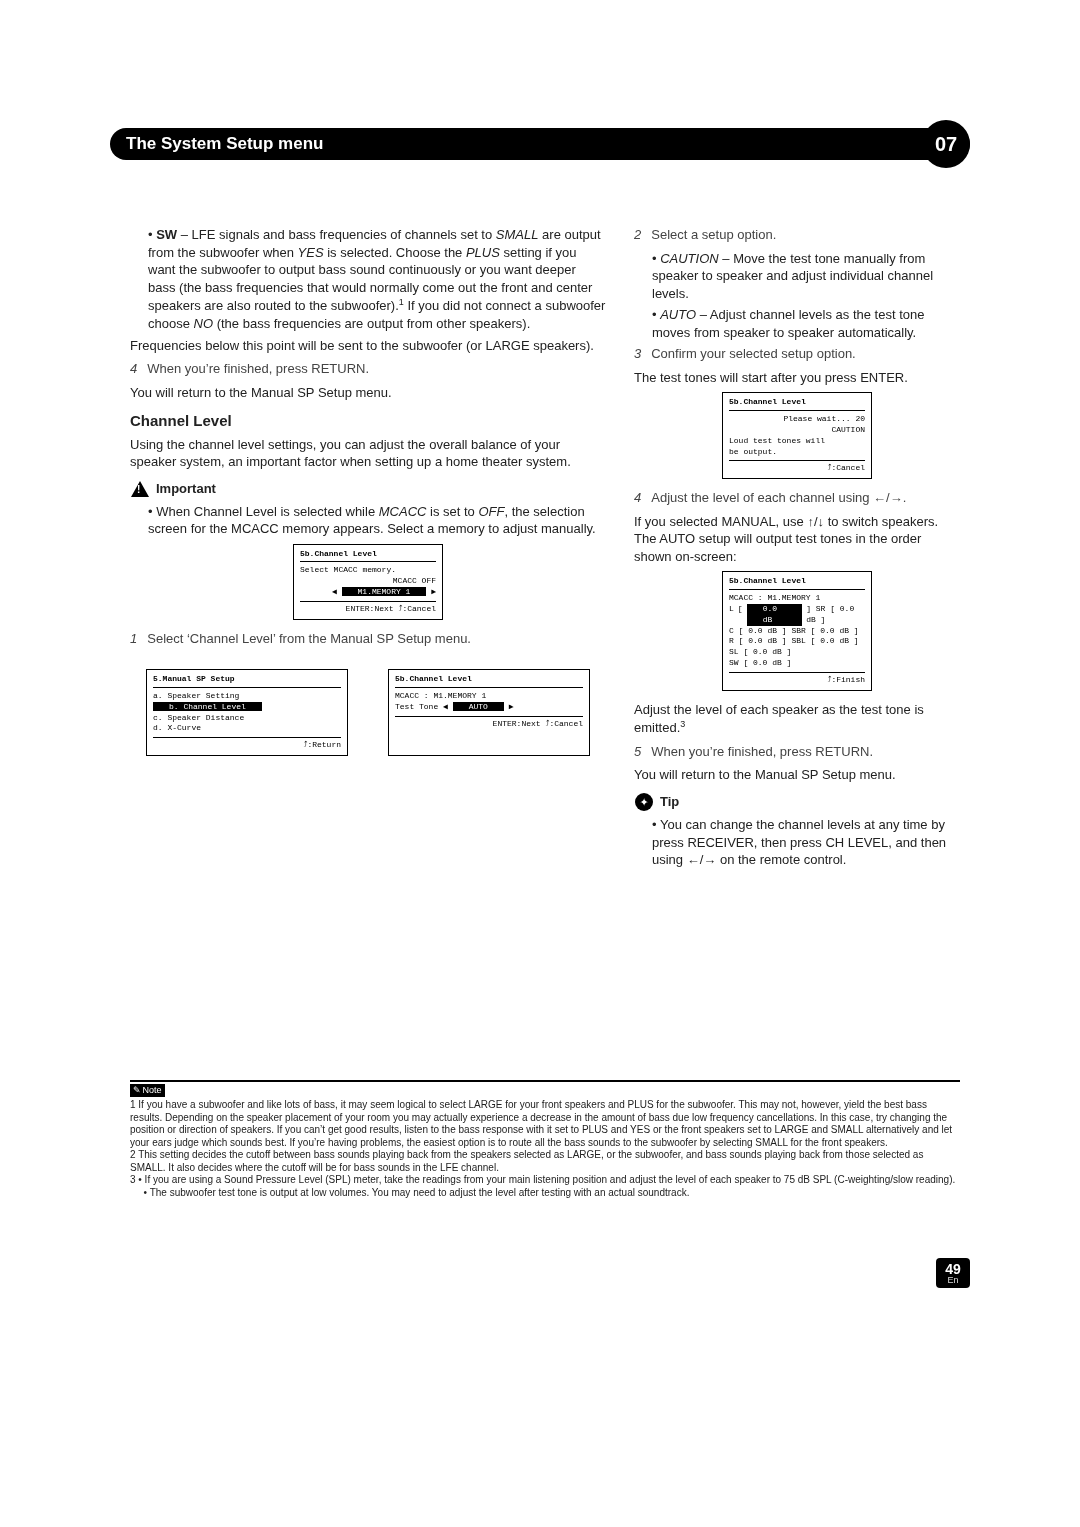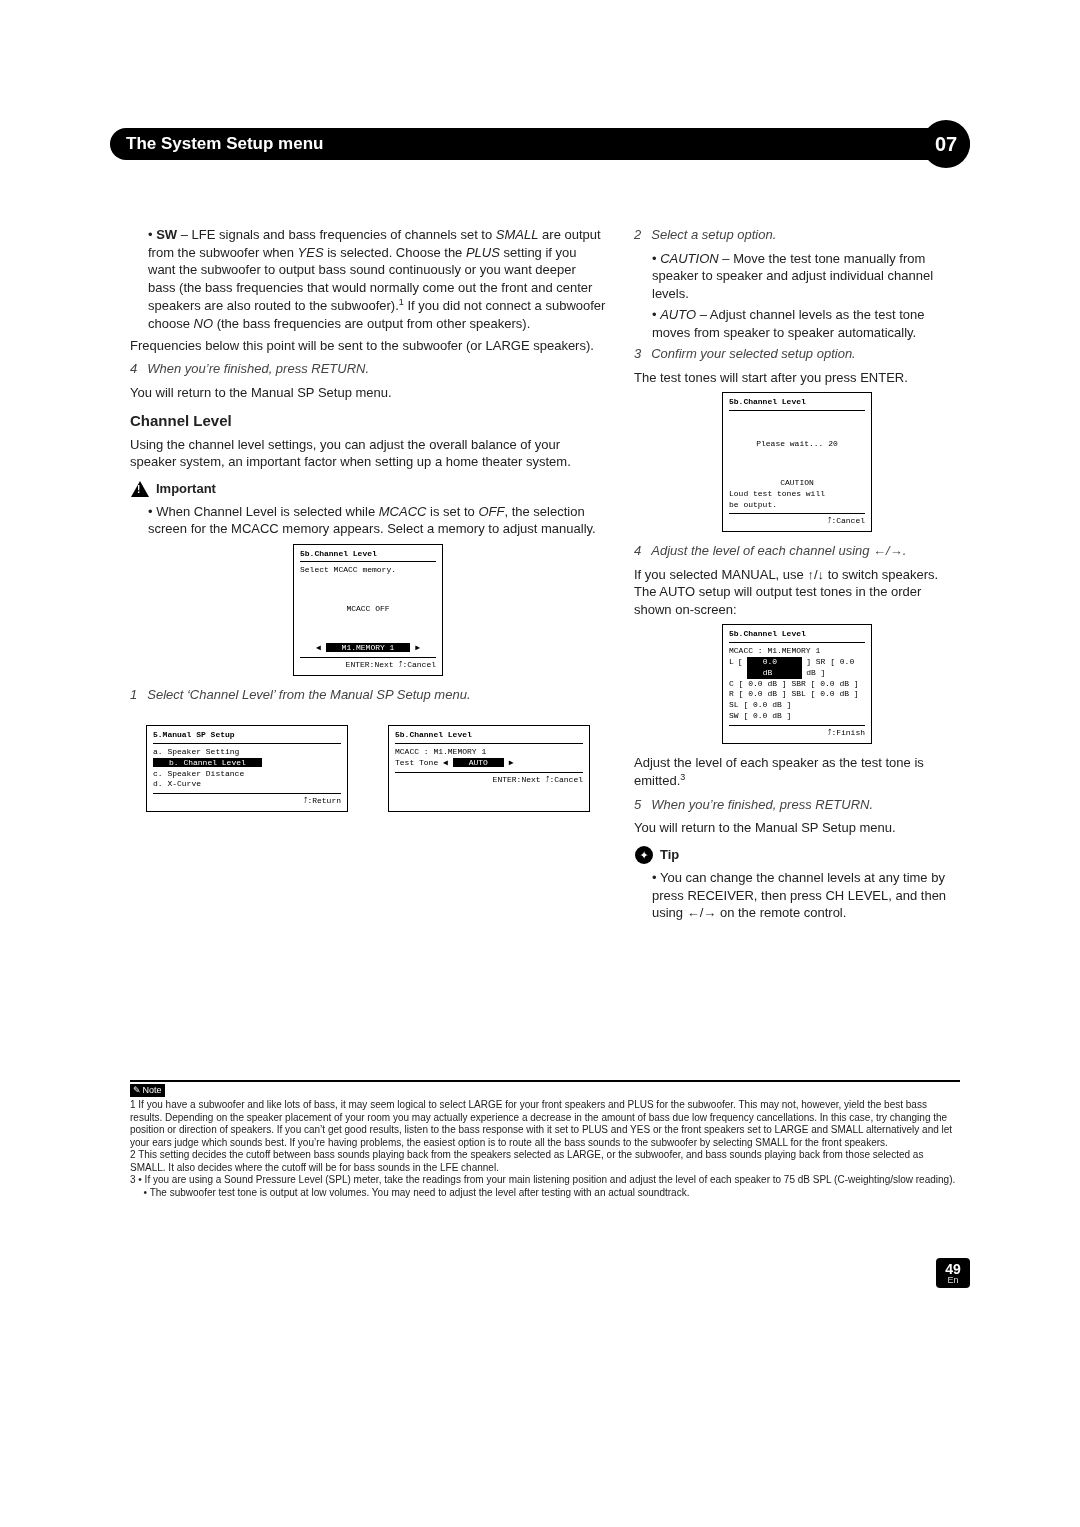--- a/index.html
+++ b/index.html
@@ -60,21 +60,21 @@
     font-size: 13px;
     line-height: 1.35;
     color: #222;
   }
 
   .col p { margin-bottom: 6px; }
   .col ul { list-style: none; padding-left: 18px; }
   .col ul li::before { content: "• "; }
   .col ul li { margin-bottom: 4px; }
 
-  .step-it { font-style: italic; color: #444; }
+  .step-it { color: #444; }
   .step-num { font-style: italic; margin-right: 10px; }
 
   h3.section {
     font-size: 15px;
     font-weight: bold;
     margin: 10px 0 4px 0;
   }
 
   .callout-row {
     display: flex;
@@ -119,21 +119,21 @@
     font-size: 8px;
     font-family: "Courier New", monospace;
     margin: 6px auto 10px auto;
     padding: 4px 6px 4px 6px;
     color:#000;
   }
   .osd .t { font-weight:bold; border-bottom:1px solid #000; padding-bottom:2px; margin-bottom:3px; }
   .osd .ft { border-top:1px solid #000; margin-top:3px; padding-top:2px; text-align:right; }
   .osd.small { width:150px; }
   .osd .hl { background:#000;color:#fff;padding:0 16px; }
-  .osd .ctr{ text-align:center;margin-top:28px; }
+  .osd .ctr{ text-align:right; }
 
   .osd-pair { display:flex; gap:8px; justify-content:flex-start; margin:6px 0 10px 0;}
   .osd-pair .osd { margin:16px; width:202px;}
 
   sup { font-size:9px; vertical-align: super; }
 
   
   .footnotes {
     position:absolute;
     left:130px; right:120px;

